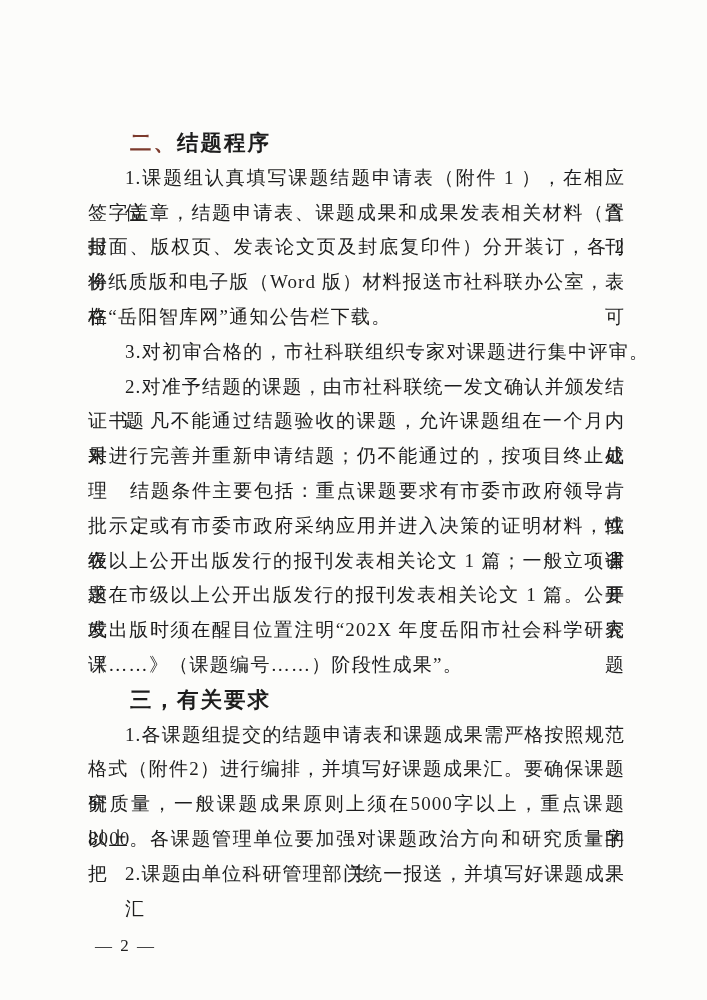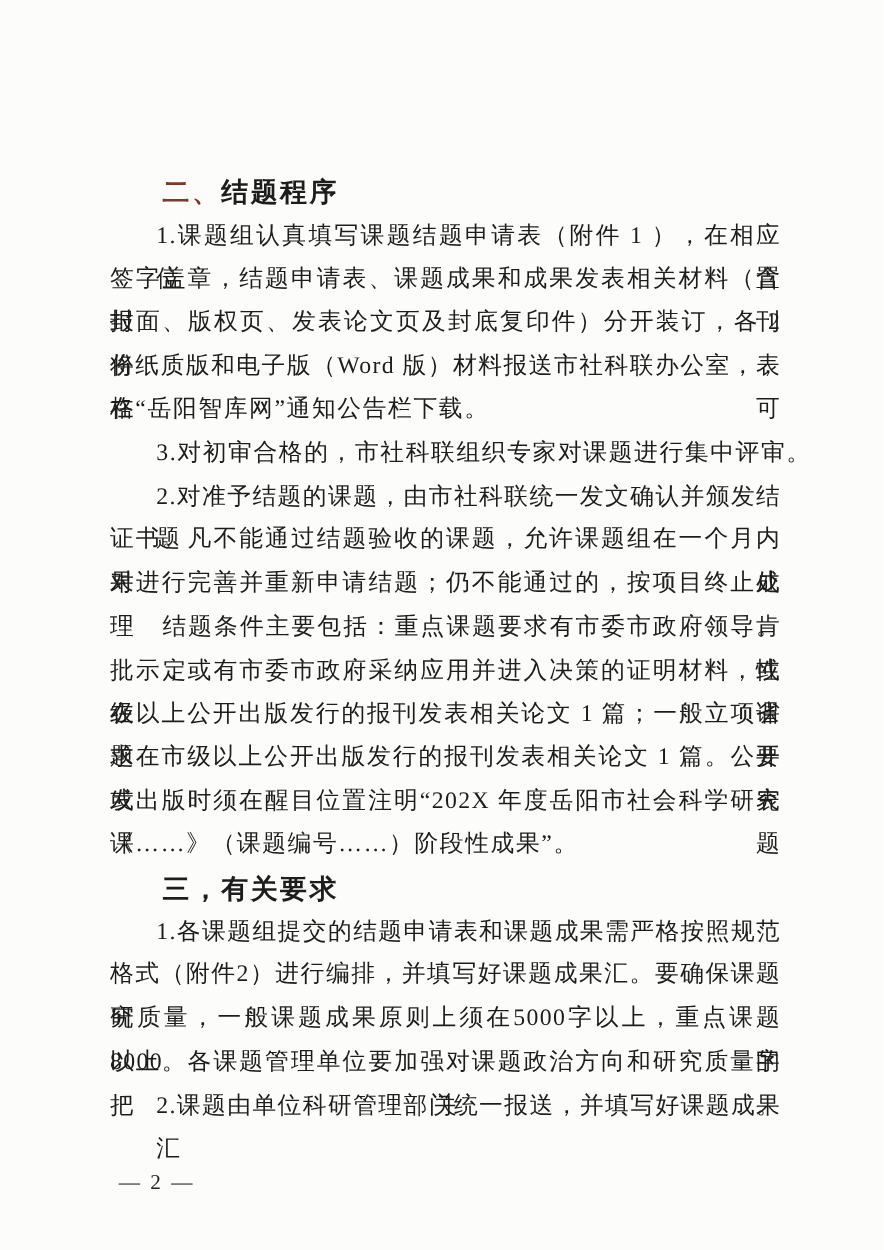--- a/index.html
+++ b/index.html
@@ -10,21 +10,21 @@
     position: relative;
     width: 707px;
     height: 1000px;
     background: var(--paper, #fcfcfa);
     overflow: hidden;
     font-family: "Liberation Serif", "DejaVu Serif", serif;
     color: var(--ink, #1d1d1d);
   }
   .doc-body {
     position: absolute;
-    top: 137px;
+    top: 126px;
     left: 88px;
     width: 537px;
   }
   .line {
     height: 34.8px;
     line-height: 34.8px;
     font-size: 19px;
     letter-spacing: 1.3px;
     white-space: nowrap;
     text-align: left;

